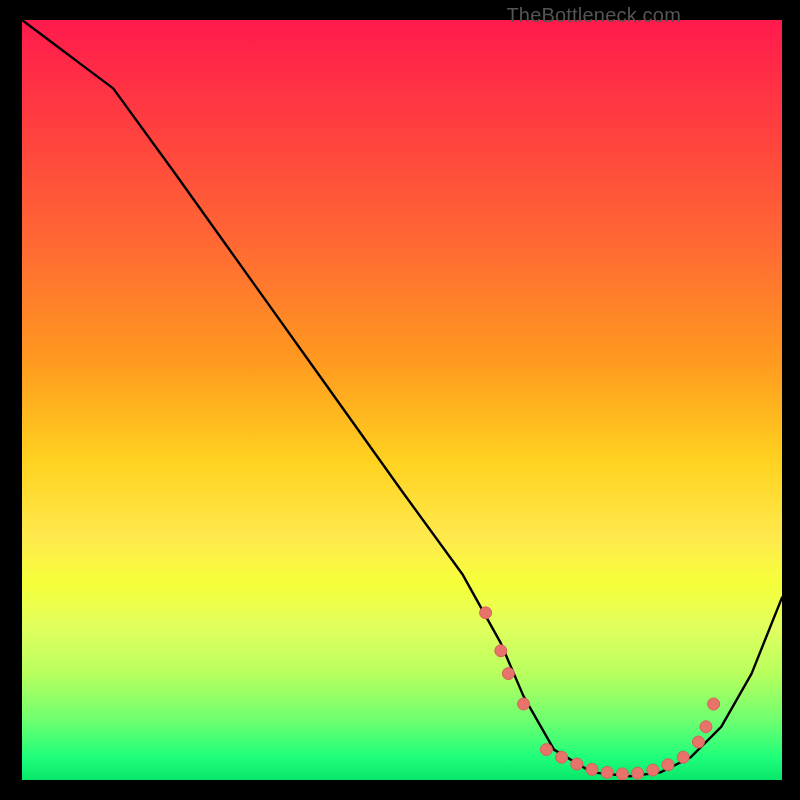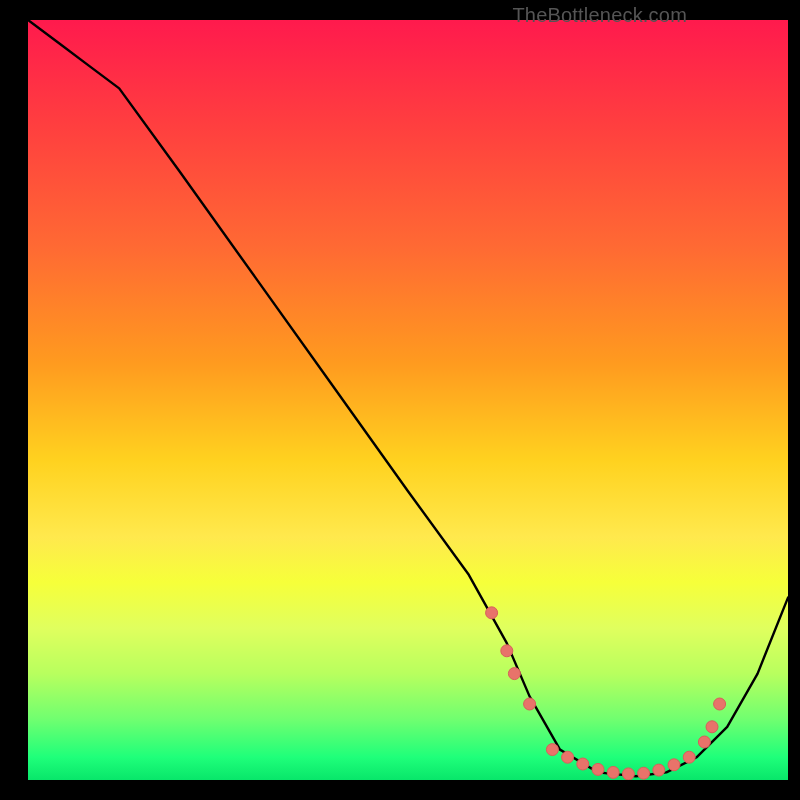--- a/index.html
+++ b/index.html
@@ -6,21 +6,21 @@
     margin: 0;
     padding: 0;
     width: 800px;
     height: 800px;
     background: #000;
     font-family: Arial, Helvetica, sans-serif;
     overflow: hidden;
   }
   .frame {
     position: absolute;
-    left: 8px;
+    left: 2px;
     top: 0;
     width: 691px;
     height: 800px;
     background: #000;
   }
   .plot {
     position: absolute;
     left: 20px;
     top: 20px;
     width: 760px;

